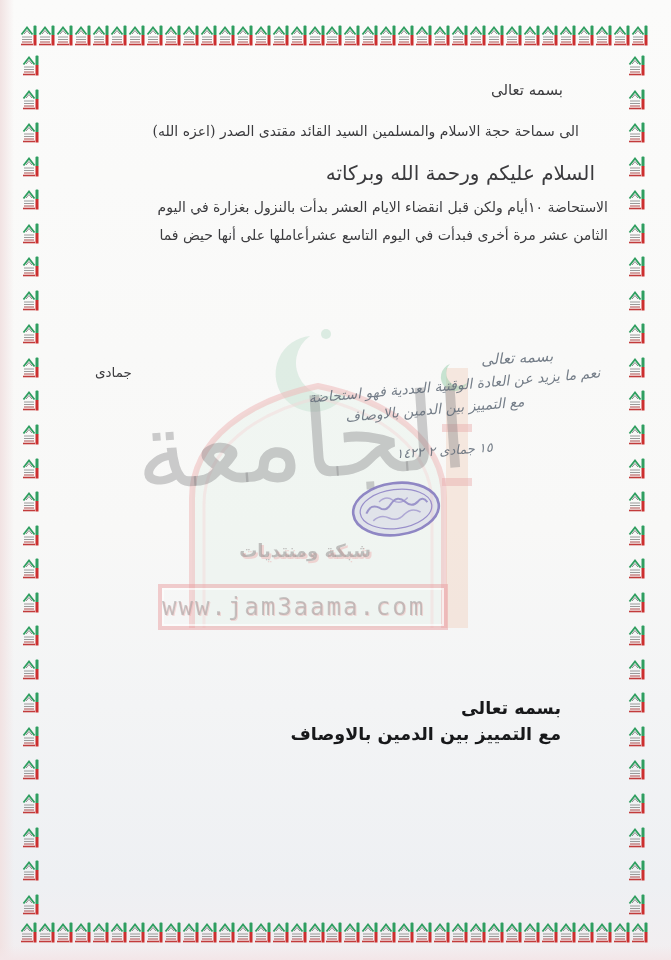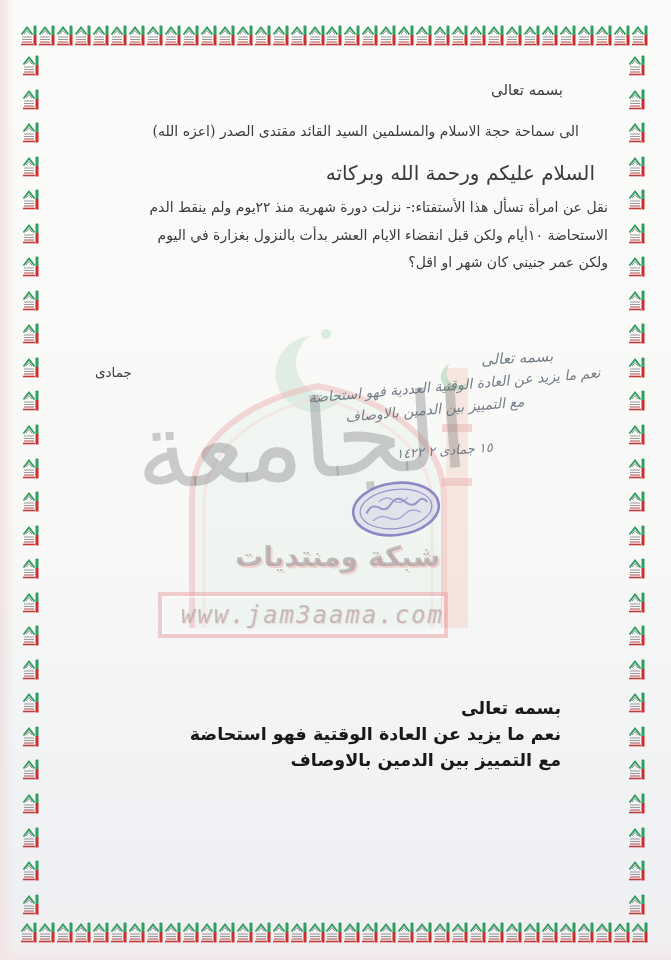--- a/index.html
+++ b/index.html
@@ -42,26 +42,26 @@
 
   
   .stamp{position:absolute;left:350px;top:480px;z-index:3;transform:rotate(-7deg);opacity:.85;}
 
   
   .watermark{position:absolute;left:150px;top:328px;width:340px;height:305px;z-index:1;}
   .wm-svg{position:absolute;left:0;top:0;}
   .wm-callig{position:absolute;left:18px;top:58px;width:300px;text-align:center;
     font-size:108px;line-height:1;color:rgba(125,125,128,.38);direction:rtl;
     transform:rotate(-4deg);font-family:"DejaVu Sans",sans-serif;}
-  .wm-sub{position:absolute;left:20px;top:212px;width:270px;text-align:right;direction:rtl;
-    font-size:28px;font-weight:bold;color:rgba(150,144,144,.55);letter-spacing:4px;
+  .wm-sub{position:absolute;left:20px;top:212px;width:270px;text-align:center;direction:rtl;
+    font-size:18px;font-weight:bold;color:rgba(150,144,144,.55);letter-spacing:4px;
     text-shadow:2px 2px 0 rgba(238,170,170,.45);}
-  .wm-urlbox{position:absolute;left:8px;top:264px;width:282px;height:38px;
+  .wm-urlbox{position:absolute;left:8px;top:256px;width:282px;height:38px;
     border:4px solid rgba(233,160,162,.5);box-shadow:inset 0 0 0 2px rgba(255,255,255,.6);
-    display:flex;align-items:center;justify-content:flex-end;font-style:italic;}
+    display:flex;align-items:center;justify-content:flex-start;}
   .wm-url{font-family:"DejaVu Sans Mono",monospace;font-size:24px;letter-spacing:2px;
     color:rgba(160,155,155,.55);text-shadow:1px 1px 0 rgba(238,170,170,.4);}
 
   
   .typed-answer{position:absolute;top:695px;right:110px;text-align:right;direction:rtl;
     z-index:3;color:#17181a;font-weight:700;font-size:17.5px;line-height:26px;
     font-family:"DejaVu Sans",sans-serif;}
 </style>
 </head>
 <body>
@@ -1317,37 +1317,35 @@
   <div class="wm-urlbox">
     <span class="wm-url">www.jam3aama.com</span>
   </div>
 </div>
 
 <div class="typed bismillah-top">بسمه تعالى</div>
 <div class="typed salutation">الى سماحة حجة الاسلام والمسلمين السيد القائد مقتدى الصدر (اعزه الله)</div>
 <div class="typed greeting">السلام عليكم ورحمة الله وبركاته</div>
 
 <div class="typed body-block">
-  <div>نقل عن امرأة تسأل هذا الأستفتاء:- نزلت دورة شهرية منذ ٢٢يوم ولم ينقط الدم</div>
   <div>الاستحاضة ١٠أيام ولكن قبل انقضاء الايام العشر بدأت بالنزول بغزارة في اليوم</div>
-  <div>ولكن عمر جنيني كان شهر او اقل؟</div>
+  <div>الثامن عشر مرة أخرى فبدأت في اليوم التاسع عشرأعاملها على أنها حيض فما</div>
 </div>
 
 <div class="typed sender-name">جمادى</div>
 
 <div class="hand hand-bismillah">بسمه تعالى</div>
 <div class="hand hand-line1">نعم ما يزيد عن العادة الوقتية العددية فهو استحاضة</div>
 <div class="hand hand-line2">مع التمييز بين الدمين بالاوصاف</div>
 <div class="hand hand-date">١٥ جمادى ٢ ١٤٢٢</div>
 
 <svg class="stamp" width="92" height="58" viewBox="0 0 92 58">
   <ellipse cx="46" cy="29" rx="43" ry="26" fill="rgba(138,126,196,.18)" stroke="#7f74bd" stroke-width="2.6"></ellipse>
   <ellipse cx="46" cy="29" rx="36" ry="19.5" fill="none" stroke="#8a7ec4" stroke-width="1.2"></ellipse>
   <path d="M16,30 q6,-10 14,-4 q6,5 12,-3 q7,-8 14,0 q6,7 13,1 q5,-5 9,2" fill="none" stroke="#7f74bd" stroke-width="2" opacity=".85"></path>
   <path d="M22,38 q8,-6 16,-1 q8,5 16,-2 q8,-6 16,0" fill="none" stroke="#8a7ec4" stroke-width="1.6" opacity=".7"></path>
   <path d="M30,20 q8,-6 14,0 q7,6 15,-1" fill="none" stroke="#8a7ec4" stroke-width="1.4" opacity=".7"></path>
 </svg>
 
 <div class="typed-answer">
   <div>بسمه تعالى</div>
-  <div>نعم ما يزيد عن العادة الوقتية فهو استحاضة</div>
   <div>مع التمييز بين الدمين بالاوصاف</div>
 </div>
 
 </body></html>

